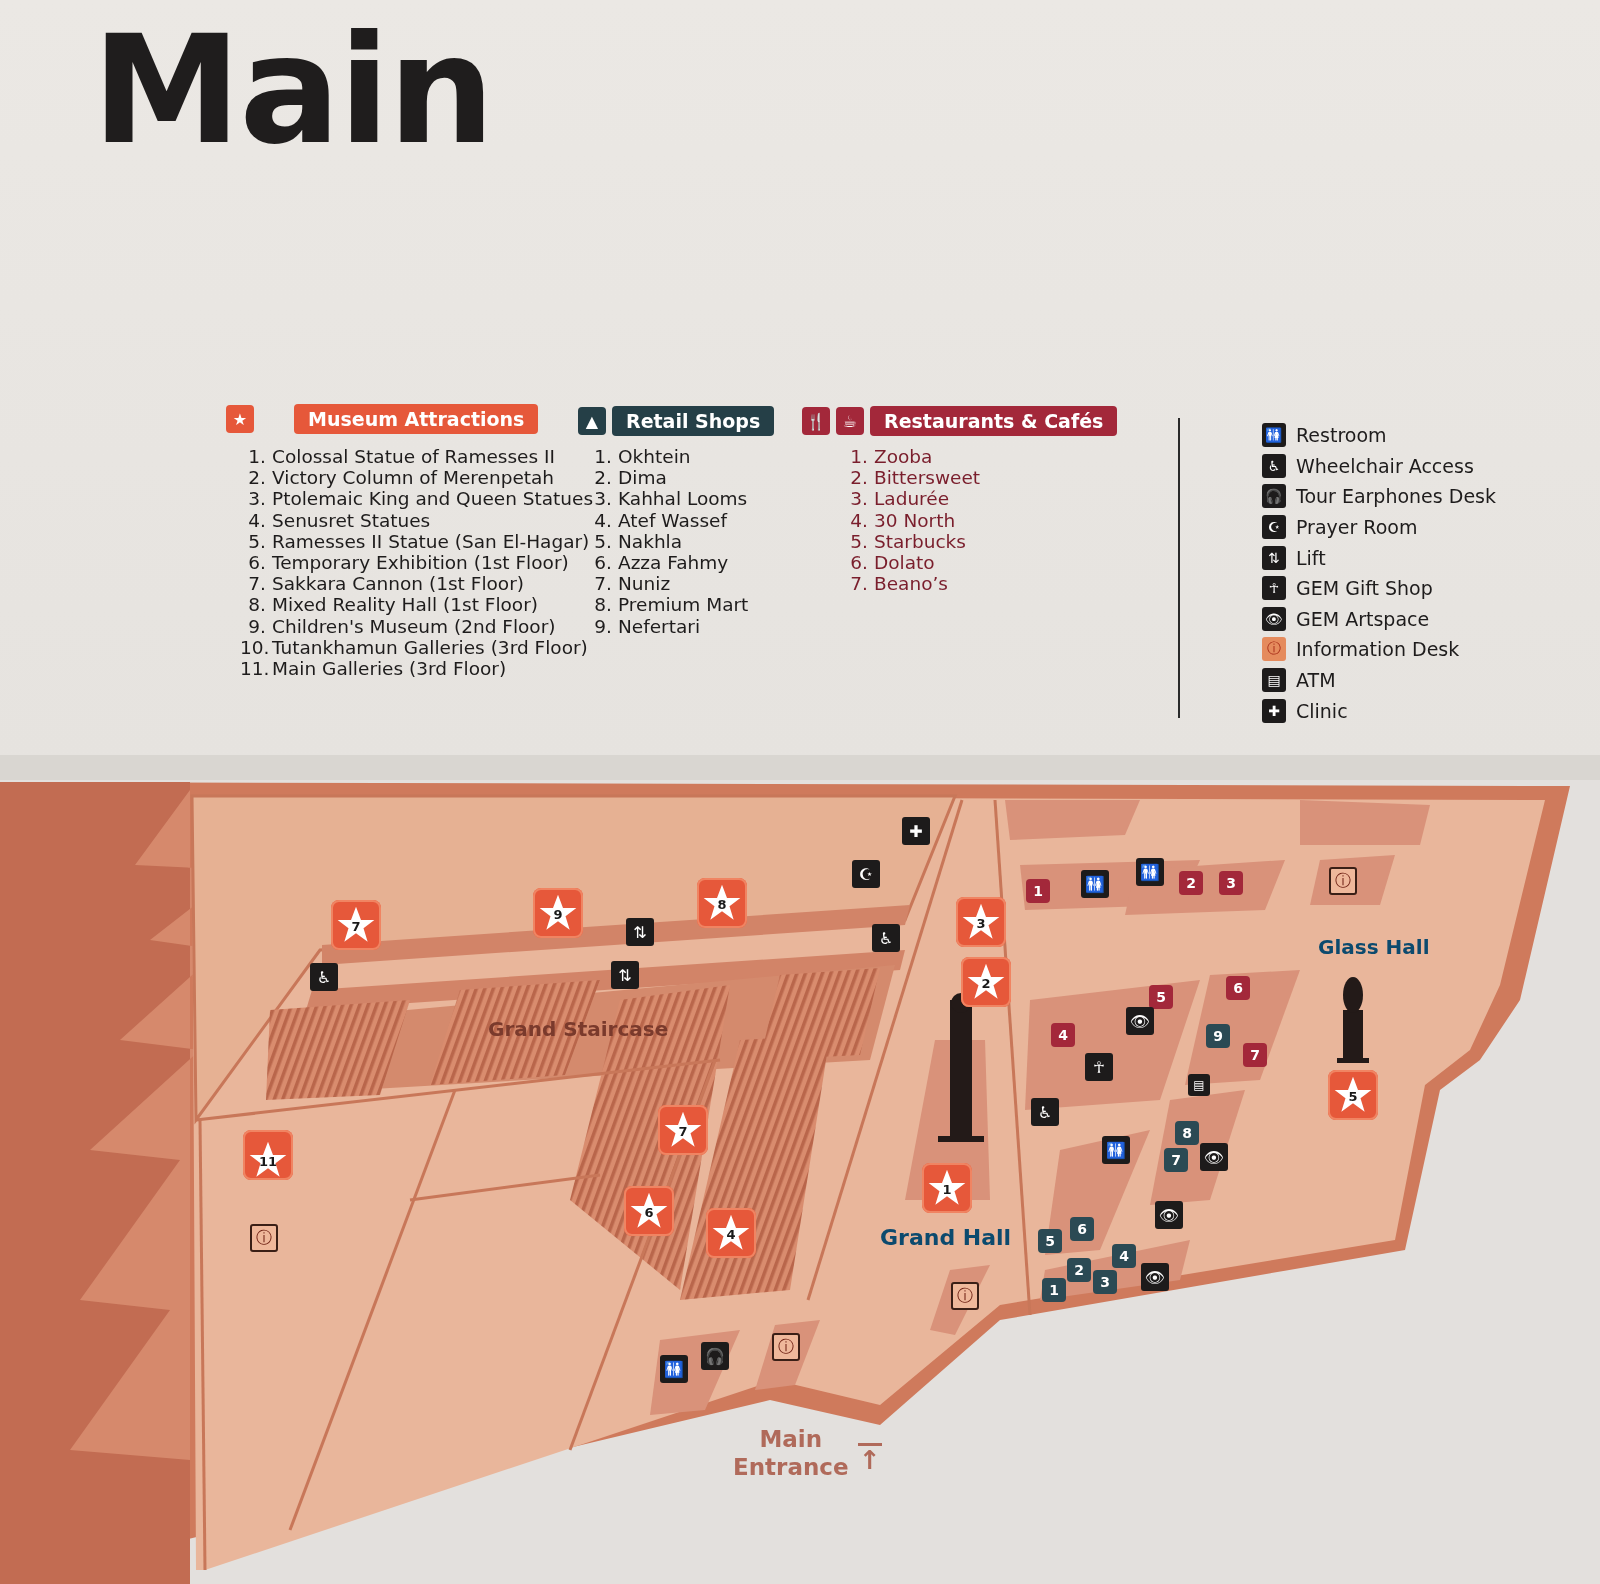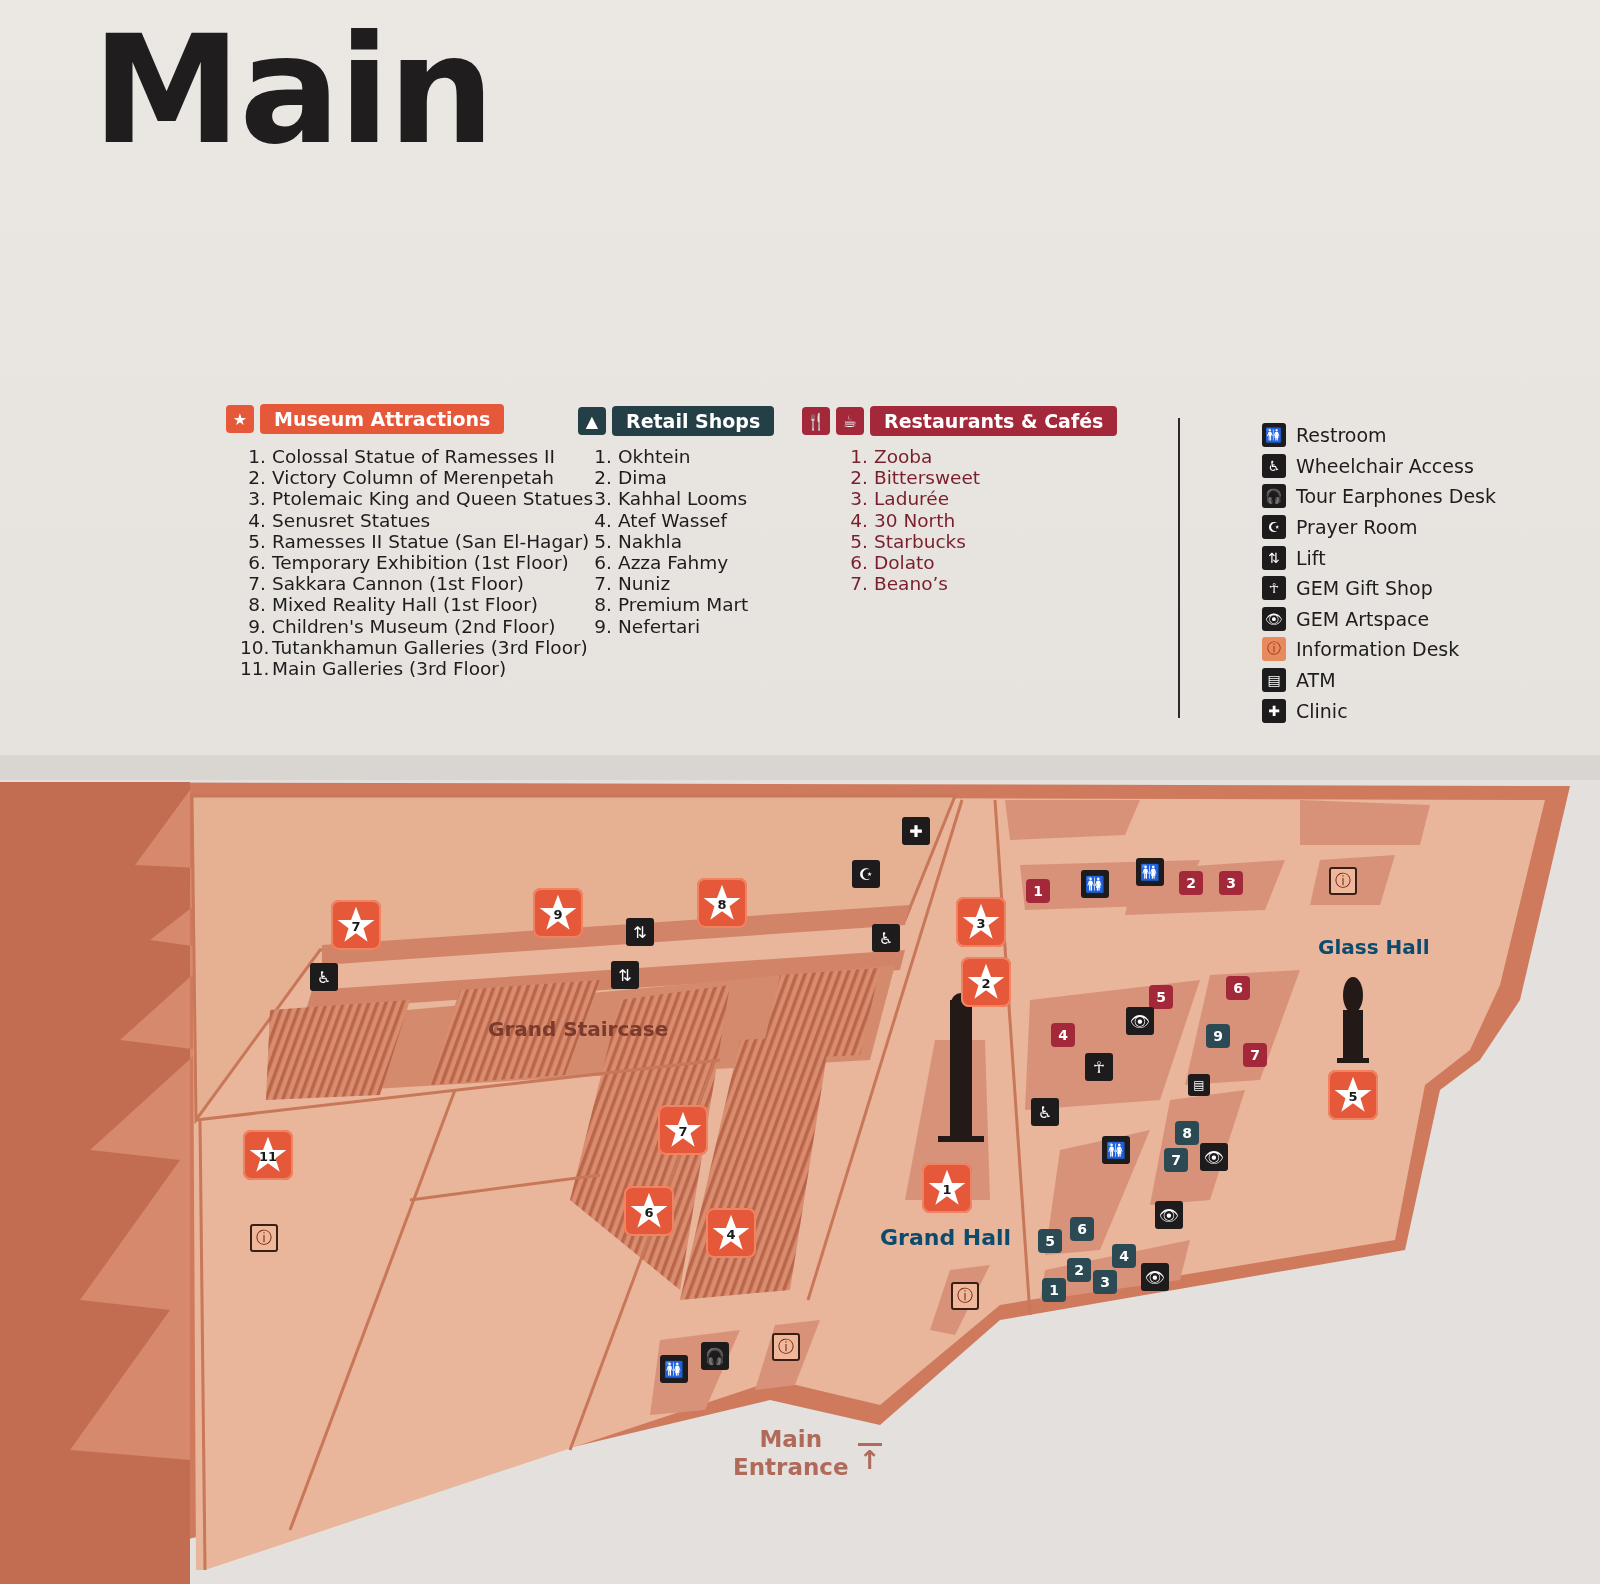--- a/index.html
+++ b/index.html
@@ -88,21 +88,21 @@
 <body>
 
 <div class="sign-top">
   <h1 class="title">
     <span>Main</span><br>
   </h1>
 
   <div class="legend-col" style="left:226px; top:404px;">
     <div class="legend-head">
       <span class="head-icon" style="background:#e6583a;">★</span>
-      <span class="head-label" style="background:#e6583a;">Museum Attractions</span>
+      <span class="head-label" style="background:#e6583a;margin-left:34px;">Museum Attractions</span>
     </div>
     <ul class="ol" style="margin-left:14px;">
       <li><span class="n">1.</span><span>Colossal Statue of Ramesses II</span></li>
       <li><span class="n">2.</span><span>Victory Column of Merenpetah</span></li>
       <li><span class="n">3.</span><span>Ptolemaic King and Queen Statues</span></li>
       <li><span class="n">4.</span><span>Senusret Statues</span></li>
       <li><span class="n">5.</span><span>Ramesses II Statue </span><b>(San El-Hagar)</b></li>
       <li><span class="n">6.</span><span>Temporary Exhibition </span><b>(1st Floor)</b></li>
       <li><span class="n">7.</span><span>Sakkara Cannon </span><b>(1st Floor)</b></li>
       <li><span class="n">8.</span><span>Mixed Reality Hall </span><b>(1st Floor)</b></li>
@@ -341,21 +341,21 @@
       </div>
     </div>
   <div class="star-m" style="left:331px; top:900px;">
       <div class="st">
         <svg width="40" height="40" viewBox="0 0 24 24">
           <polygon points="12,1 15,9 23,9 16.5,14 19,22 12,17 5,22 7.5,14 1,9 9,9" fill="#fff"></polygon>
         </svg>
         <span>7</span>
       </div>
     </div>
-  <div class="star-m" style="left:243px; top:1130px;">
+  <div class="star-m" style="left:243px; top:1130px;align-items:flex-end;">
       <div class="st">
         <svg width="40" height="40" viewBox="0 0 24 24">
           <polygon points="12,1 15,9 23,9 16.5,14 19,22 12,17 5,22 7.5,14 1,9 9,9" fill="#fff"></polygon>
         </svg>
         <span>11</span>
       </div>
     </div>
 
   <div class="sq rest" style="left:1026px; top:879px;">1</div>
   <div class="sq rest" style="left:1179px; top:871px;">2</div>

